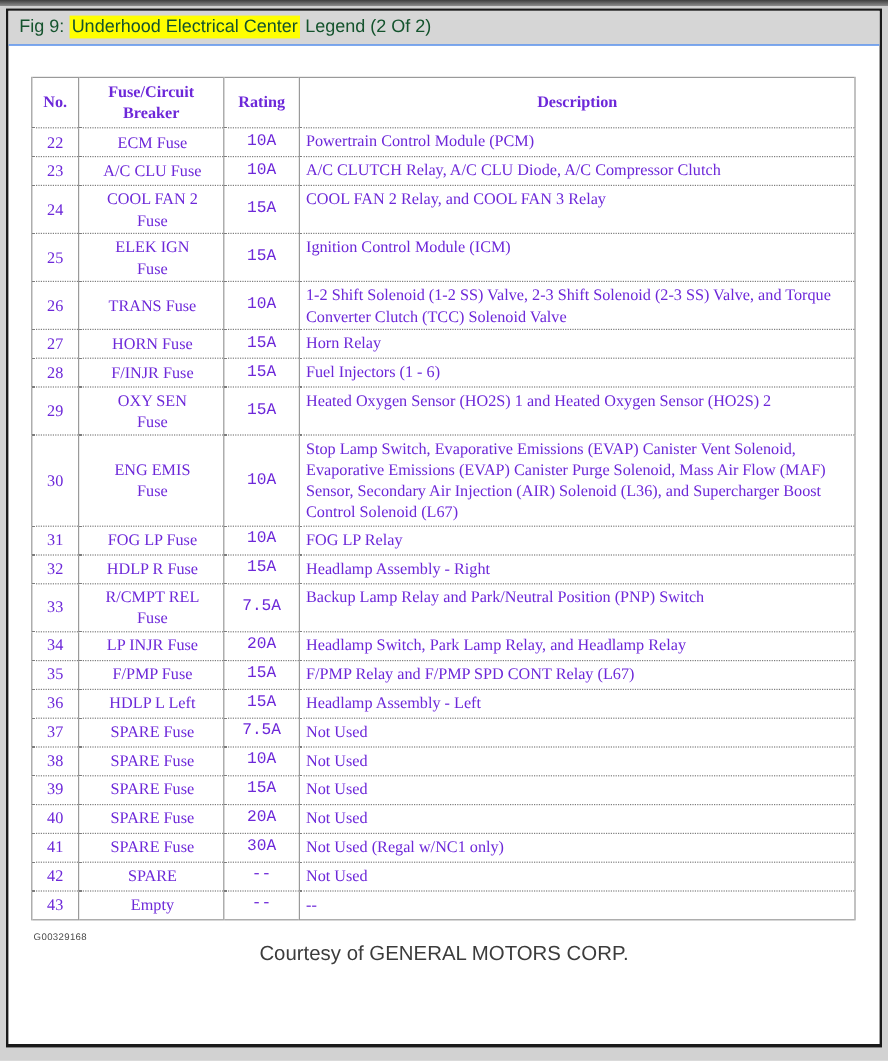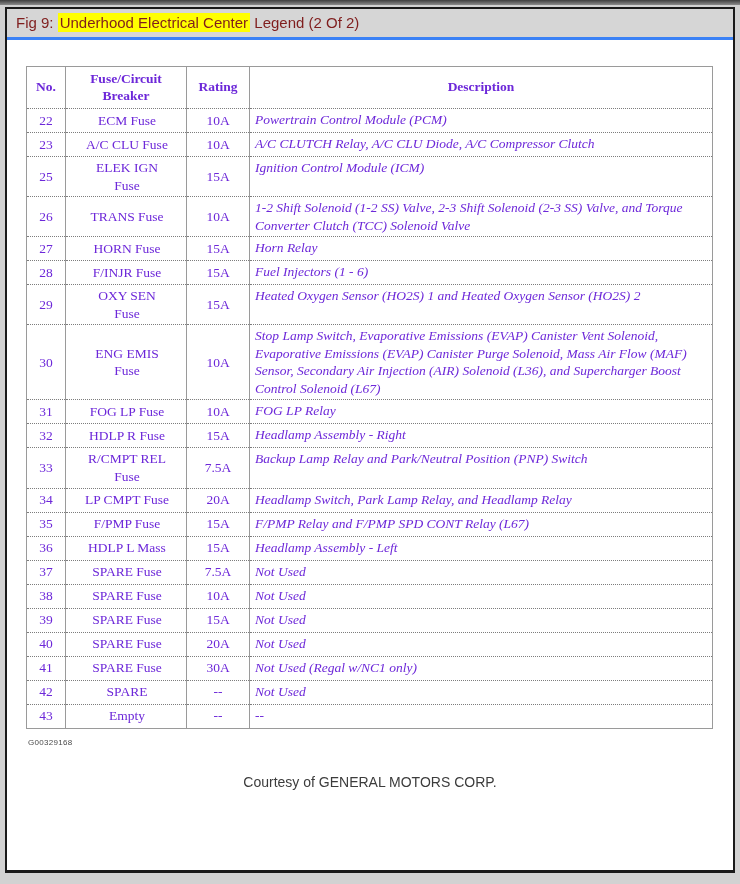--- a/index.html
+++ b/index.html
@@ -13,22 +13,22 @@
     position:absolute; top:0; left:0; width:100%; height:5px;
     background:linear-gradient(#3e3e3e,#8c8c8c);
   }
   .page {
     position:absolute; top:7px; left:5px; right:5px; bottom:11px;
     background:#ffffff; border:2px solid #1a1a1a; border-bottom-width:3px;
     overflow:hidden;
   }
   .title-bar {
     height:28px; line-height:28px; background:#d6d6d6;
-    border-bottom:3px solid #3b82f6;
-    font-size:15px; color:#7f1d1d; padding-left:9px;
+    border-bottom:1px solid #3b82f6;
+    font-size:15px; color:#14532d; padding-left:9px;
     white-space:pre;
   }
   .hl { padding:1px 2px; }
 
   table.fuse {
     margin:26px 18px 0 19px; width:687px;
     border-collapse:collapse; table-layout:fixed;
     font-family:"Liberation Serif", serif; font-size:13.5px; color:#6d28d9;
   }
   table.fuse, th, td { border:1px solid #9a9a9a; }
@@ -38,29 +38,29 @@
   }
   thead tr { height:42px; }
   tbody tr { height:24px; }
   th { font-weight:bold; text-align:center; vertical-align:middle; line-height:1.25; }
   td { line-height:1.3; }
   .c-no      { width:30px; }
   .c-breaker { width:112px;margin-left:38px; }
   .c-rating  { width:54px;margin-left:40px; }
   td.c-no      { text-align:center; vertical-align:middle; }
   td.c-breaker { text-align:center; vertical-align:middle; padding-left:6px; white-space:pre-line; }
-  td.c-rating  { text-align:center; vertical-align:middle; }
-  td.c-desc    { text-align:left; vertical-align:top; padding-left:5px;font-style:italic; }
+  td.c-rating  { text-align:center; vertical-align:middle;font-family:Liberation Mono, monospace; }
+  td.c-desc    { text-align:left; vertical-align:top; padding-left:5px; }
 
   .doc-code {
     margin:9px 0 0 21px; font-size:8px; color:#4a4a4a; letter-spacing:0.3px;
   }
   .courtesy {
-    margin-top:27px; text-align:center;
-    font-size:14px; color:#3c3c3c;
+    text-align:center;
+    font-size:17px; color:#3c3c3c;
   }
 </style>
 </head>
 <body>
 
 <div class="screen">
   <div class="top-strip"></div>
 
   <div class="page">
 
@@ -84,20 +84,27 @@
     <td class="c-desc">Powertrain Control Module (PCM)</td>
   </tr>
 
   <tr>
     <td class="c-no">23</td>
     <td class="c-breaker">A/C CLU Fuse</td>
     <td class="c-rating">10A</td>
     <td class="c-desc">A/C CLUTCH Relay, A/C CLU Diode, A/C Compressor Clutch</td>
   </tr>
 
+  <tr>
+    <td class="c-no">24</td>
+    <td class="c-breaker">COOL FAN 2
+Fuse</td>
+    <td class="c-rating">15A</td>
+    <td class="c-desc">COOL FAN 2 Relay, and COOL FAN 3 Relay</td>
+  </tr>
 
   <tr>
     <td class="c-no">25</td>
     <td class="c-breaker">ELEK IGN
 Fuse</td>
     <td class="c-rating">15A</td>
     <td class="c-desc">Ignition Control Module (ICM)</td>
   </tr>
 
   <tr>
@@ -154,35 +161,35 @@
   <tr>
     <td class="c-no">33</td>
     <td class="c-breaker">R/CMPT REL
 Fuse</td>
     <td class="c-rating">7.5A</td>
     <td class="c-desc">Backup Lamp Relay and Park/Neutral Position (PNP) Switch</td>
   </tr>
 
   <tr>
     <td class="c-no">34</td>
-    <td class="c-breaker">LP CMPT Fuse</td>
+    <td class="c-breaker">LP INJR Fuse</td>
     <td class="c-rating">20A</td>
     <td class="c-desc">Headlamp Switch, Park Lamp Relay, and Headlamp Relay</td>
   </tr>
 
   <tr>
     <td class="c-no">35</td>
     <td class="c-breaker">F/PMP Fuse</td>
     <td class="c-rating">15A</td>
     <td class="c-desc">F/PMP Relay and F/PMP SPD CONT Relay (L67)</td>
   </tr>
 
   <tr>
     <td class="c-no">36</td>
-    <td class="c-breaker">HDLP L Mass</td>
+    <td class="c-breaker">HDLP L Left</td>
     <td class="c-rating">15A</td>
     <td class="c-desc">Headlamp Assembly - Left</td>
   </tr>
 
   <tr>
     <td class="c-no">37</td>
     <td class="c-breaker">SPARE Fuse</td>
     <td class="c-rating">7.5A</td>
     <td class="c-desc">Not Used</td>
   </tr>

